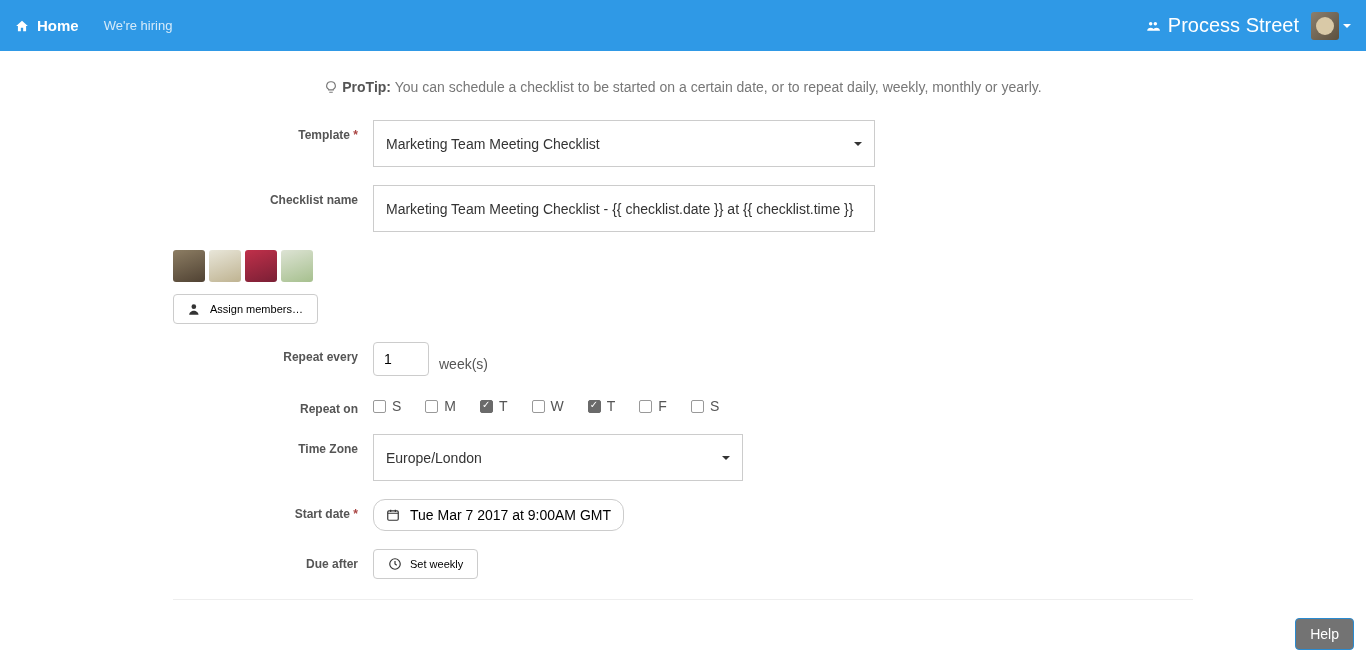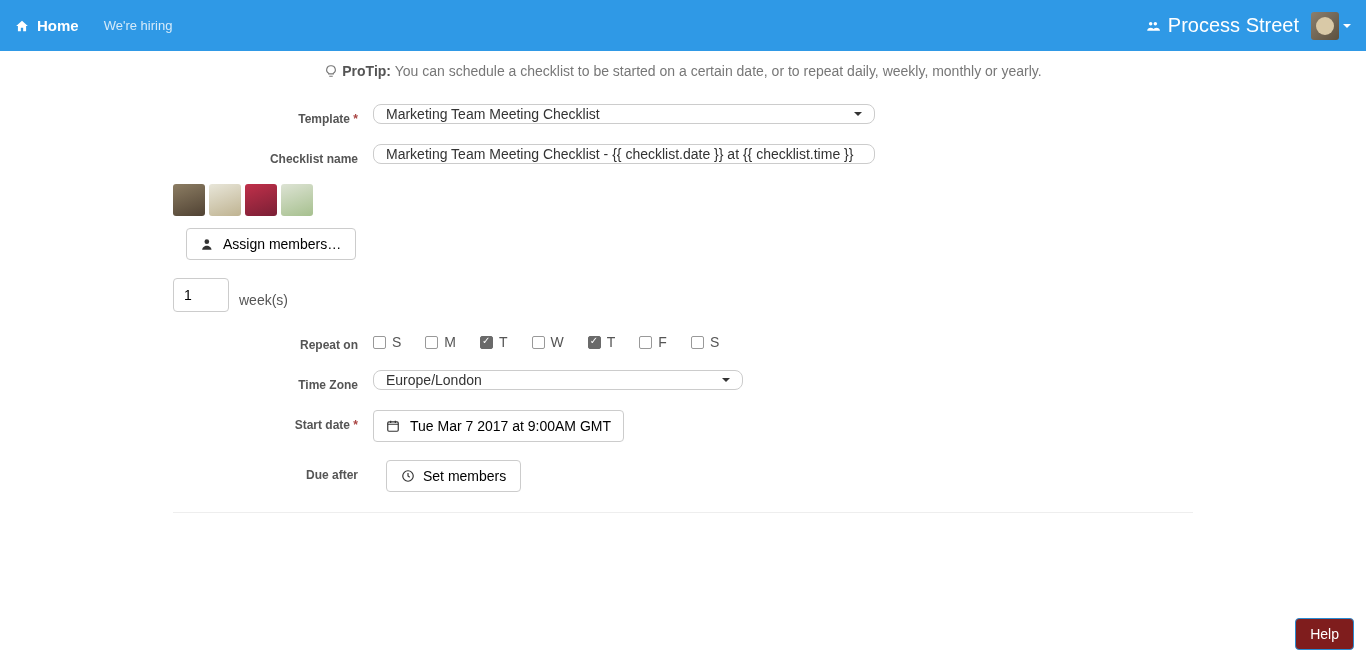--- a/index.html
+++ b/index.html
@@ -15,34 +15,34 @@
   }
   .nav-left { display: flex; align-items: center; gap: 25px; }
   .nav-home { display: flex; align-items: center; gap: 8px; font-size: 15px; font-weight: bold; color: #fff; cursor: pointer; }
   .nav-hiring { font-size: 13px; color: rgba(255,255,255,0.8); cursor: pointer; }
   .nav-right { margin-left: auto; display: flex; align-items: center; gap: 12px; }
   .nav-brand { display: flex; align-items: center; gap: 8px; font-size: 20px; color: #fff; cursor: pointer; }
   .nav-avatar-wrap { display: flex; align-items: center; gap: 4px; cursor: pointer; }
   .nav-avatar { width: 28px; height: 28px; border-radius: 3px; background: linear-gradient(135deg,#8a7f6f,#5c503e); position: relative; overflow:hidden;}
   .nav-avatar::after { content:""; position:absolute; inset:5px; border-radius:50%; background:#d9c9a7; }
   
-  .container { width: 1020px; margin: 0 auto; padding-top: 12px; }
+  .container { width: 1020px; margin: 0 auto; padding-top: 28px; }
   .protip { text-align: center; color: #777; font-size: 14px; margin-bottom: 25px; }
   .protip strong { color: #555; }
   
   .form-row { display: flex; align-items: flex-start; margin-bottom: 18px; }
   .form-label { width: 200px; text-align: right; padding-right: 15px; padding-top: 8px; font-weight: bold; color: #555; font-size: 12px; }
   .form-label .req { color: #a94442; }
   .form-field { flex: 1; max-width: 502px; }
   
   .select-box, .input-box {
     width: 100%;
     border: 1px solid #ccc;
-    border-radius: 8px;
-    height: 20px;
+    border-radius: 0;
+    height: 47px;
     padding: 0 12px;
     font-size: 14px;
     background: #fff;
     display: flex;
     align-items: center;
     justify-content: space-between;
     cursor: pointer;
   }
   .input-box { cursor: text; }
   .caret-down {
@@ -58,48 +58,47 @@
   .av1 { background: linear-gradient(160deg,#8c7d63 0%,#504233 100%); }
   .av2 { background: linear-gradient(160deg,#e8e6d9 0%,#bfb391 100%); }
   .av3 { background: linear-gradient(160deg,#c0304a 0%,#7a1f35 100%); }
   .av4 { background: linear-gradient(160deg,#dde3d4 0%,#a6c08e 100%); }
   
   .btn {
     border: 1px solid #ccc;
     background: #fff;
     border-radius: 4px;
     padding: 7px 14px;
-    font-size: 14px;
+    font-size: 11px;
     display: inline-flex;
     align-items: center;
     gap: 8px;
     cursor: pointer;
-    margin-left: 13px;
   }
   
   .select-sm { width: 96px; }
   .input-num { width: 56px; height: 34px; border:1px solid #ccc; border-radius:4px; padding:0 10px; font-size:14px; text-align:left; }
   .inline-row { display:flex; align-items:center; gap: 10px; }
   .week-label { color:#555;margin-top:10px; }
   
   .days { display:flex; align-items:center; gap: 24px; padding-top:4px;}
   .day { display:flex; align-items:center; gap:6px; color:#555; }
   .cb { width:13px; height:13px; border:1px solid #999; background:#fff; border-radius:2px; position:relative; cursor:pointer;}
   .cb.checked { background:#6a6a6a; border-color:#6a6a6a; }
   .cb.checked::after { content:"✓"; color:#fff; font-size:10px; position:absolute; top:-2px; left:1px; }
   
   .tz-box { width: 370px; }
   
-  .start-btn { border:1px solid #ccc; border-radius:4px; background:#fff; padding:7px 12px; display:inline-flex; align-items:center; gap:10px; font-size:14px; cursor:pointer;}
+  .start-btn { border:1px solid #ccc; border-radius:12px; background:#fff; padding:7px 12px; display:inline-flex; align-items:center; gap:10px; font-size:14px; cursor:pointer;}
   
   .hr { border:0; border-top:1px solid #eee; margin-top: 20px; }
   
   .help-btn {
     position: fixed; bottom: 12px; right: 12px;
-    background:#7f1d1d; color:#fff; border:1px solid #2a8bd0;
+    background:#737373; color:#fff; border:1px solid #2a8bd0;
     border-radius:4px; padding:7px 14px; font-size:14px; cursor:pointer;
   }
   
   svg.icon { width:14px; height:14px; }
 </style>
 </head>
 <body>
 
 <div class="navbar">
   <div class="nav-left">
@@ -169,20 +168,21 @@
             <circle cx="10" cy="8" r="4"></circle>
             <path d="M2 22c0-4 4-7 8-7s8 3 8 7z"></path>
           </svg>
         <span>Assign members…</span>
       </button>
     </div>
   </div>
 
 
   <div class="form-row">
+    <div class="form-label">Repeat every</div>
     <div class="form-field inline-row">
       <input class="input-num" value="1" style="">
       <span class="week-label">week(s)</span>
     </div>
   </div>
 
   <div class="form-row">
     <div class="form-label">Repeat on</div>
     <div class="form-field">
       <div class="days">
@@ -242,21 +242,21 @@
   </div>
 
   <div class="form-row">
     <div class="form-label">Due after</div>
     <div class="form-field">
       <button class="btn">
         <svg class="icon" viewBox="0 0 24 24" fill="none" stroke="#333" stroke-width="2">
             <circle cx="12" cy="12" r="9"></circle>
             <path d="M12 7v5l3 2"></path>
           </svg>
-        <span>Set members</span>
+        <span>Set weekly</span>
       </button>
     </div>
   </div>
 
   <hr class="hr">
 </div>
 
 <button class="help-btn">Help</button>
 
 </body></html>

